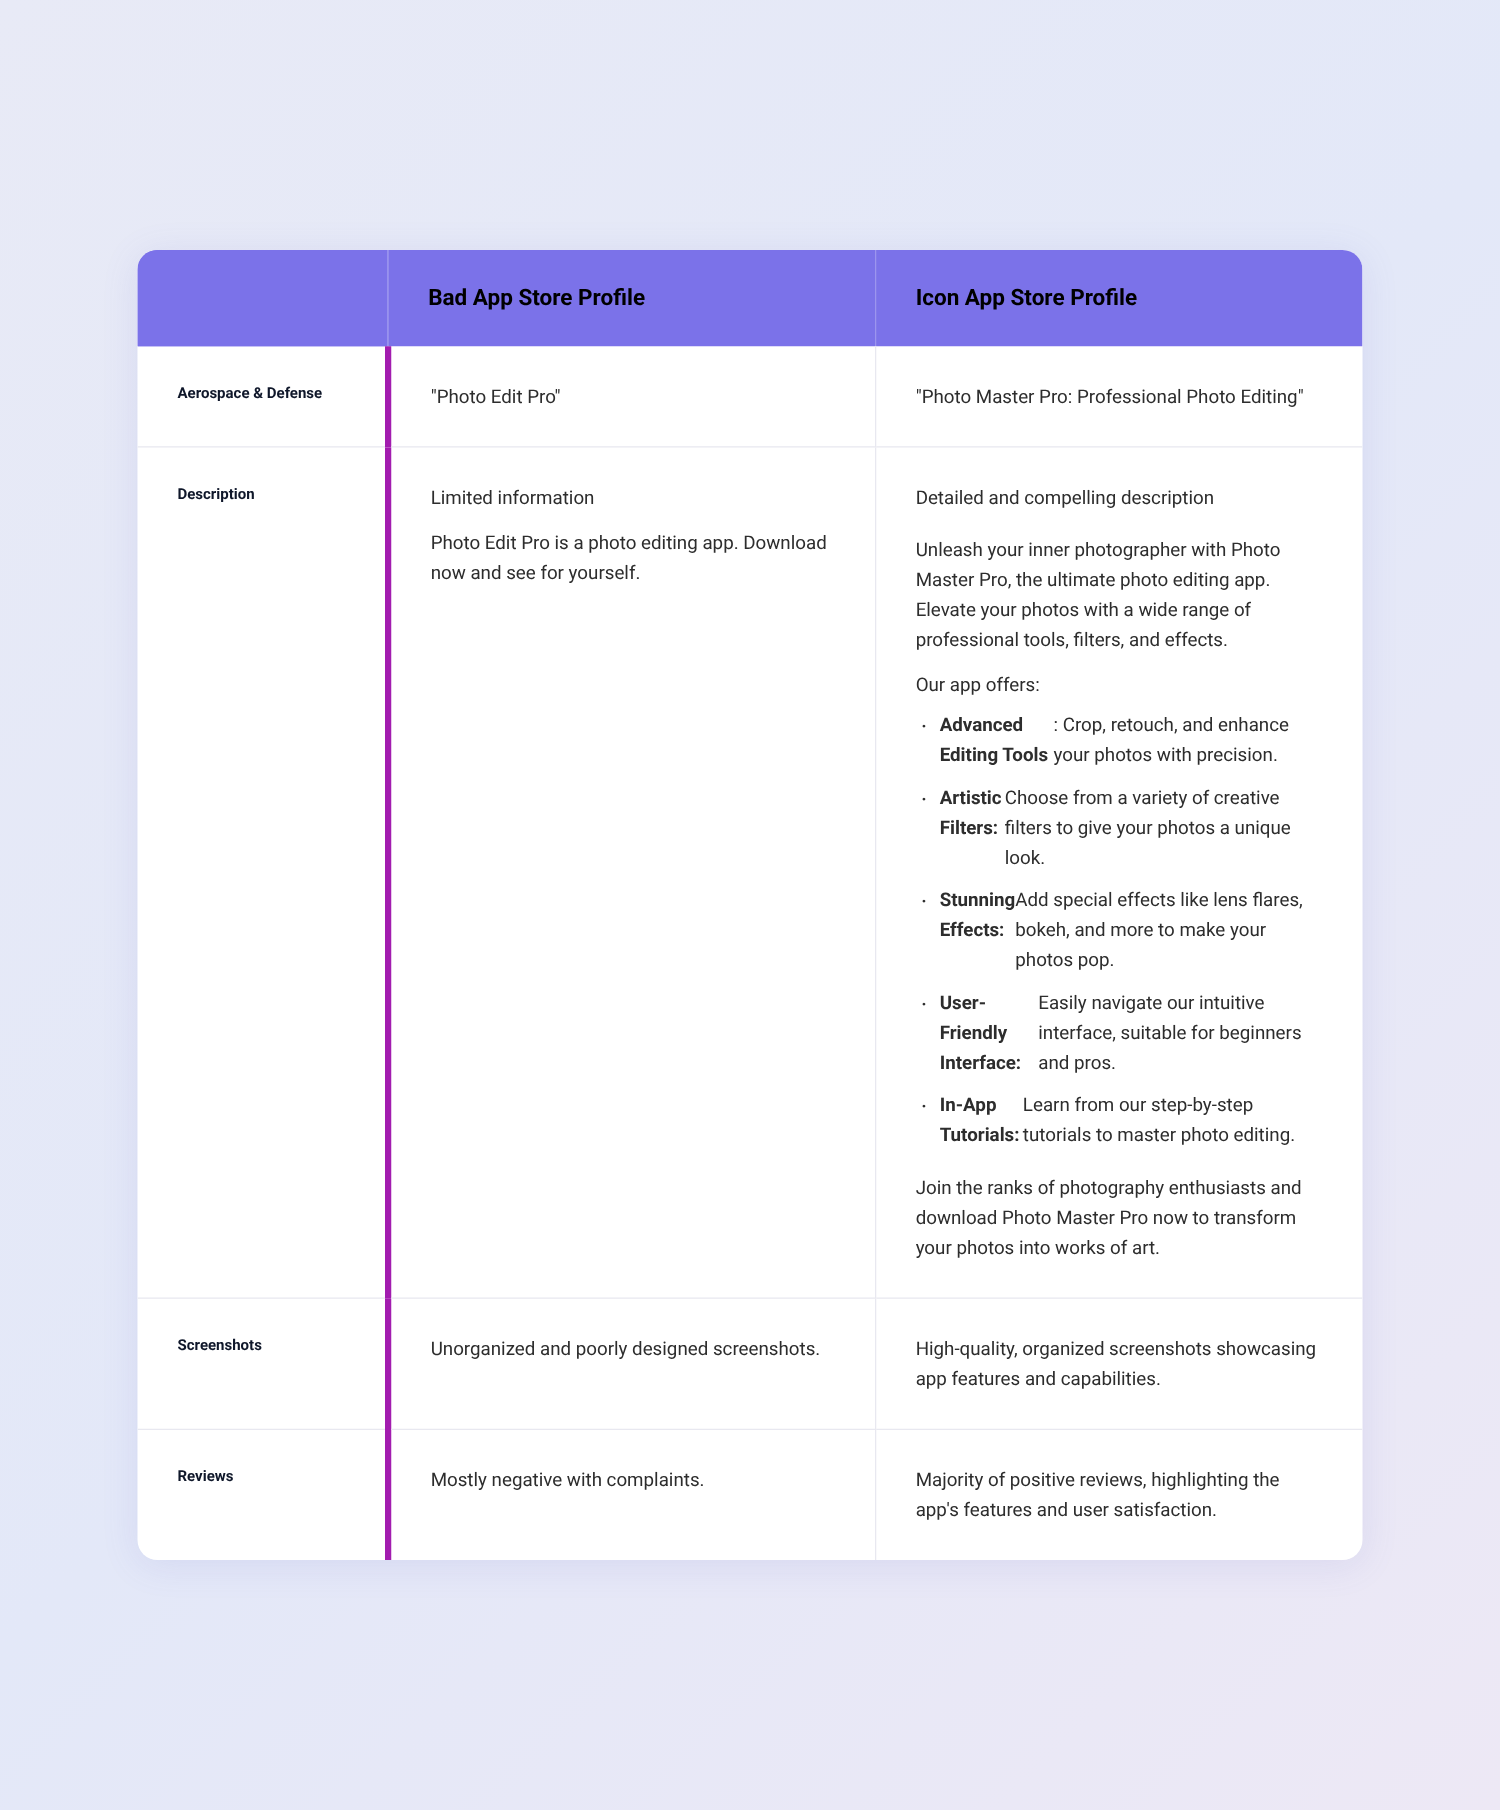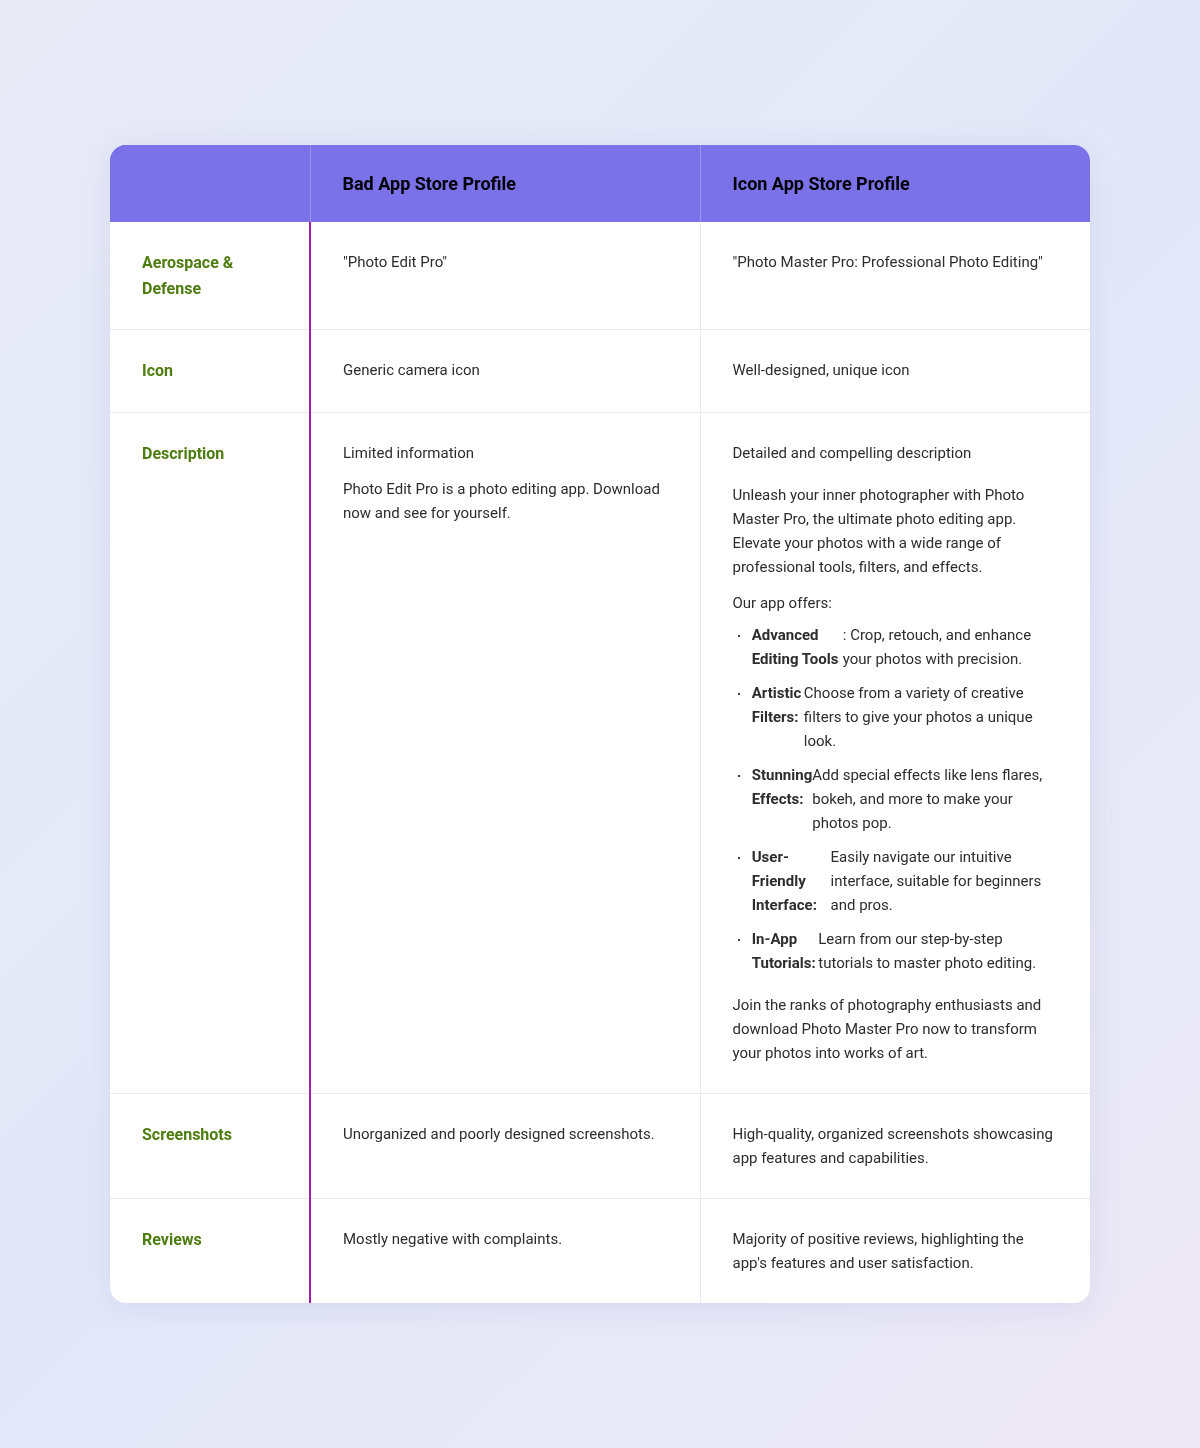--- a/index.html
+++ b/index.html
@@ -64,25 +64,25 @@
 
     tbody td {
       padding: 28px 32px;
       vertical-align: top;
       font-size: 15px;
       line-height: 1.6;
       color: #2d2d2d;
     }
 
     tbody td:first-child {
-      color: #4d7c0f;
+      color: #0f172a;
       font-weight: 700;
-      font-size: 16px;
+      font-size: 12px;
       width: 200px;
-      border-right: 2px solid #a21caf;
+      border-right: 5px solid #a21caf;
     }
 
     tbody td:nth-child(2) {
       border-right: 1px solid #e8e8f0;
       width: 390px;
     }
 
     tbody td:nth-child(3) {
       width: 390px;
     }
@@ -150,25 +150,20 @@
         <th>Icon App Store Profile</th>
       </tr>
     </thead>
     <tbody id="table-body">
     <tr>
           <td>Aerospace &amp; Defense</td>
           <td>"Photo Edit Pro"</td>
           <td>"Photo Master Pro: Professional Photo Editing"</td>
         </tr>
         <tr>
-          <td>Icon</td>
-          <td>Generic camera icon</td>
-          <td>Well-designed, unique icon</td>
-        </tr>
-        <tr>
           <td>Description</td>
           <td>
             <span class="bad-desc-title">Limited information</span>
             <span class="bad-desc-body">Photo Edit Pro is a photo editing app. Download now and see for yourself.</span>
           </td>
           <td><span class="description-subtitle">Detailed and compelling description</span><span class="description-intro">Unleash your inner photographer with Photo Master Pro, the ultimate photo editing app. Elevate your photos with a wide range of professional tools, filters, and effects.</span><span>Our app offers:</span><ul class="bullet-list">
               <li><span class="bold">Advanced Editing Tools</span>: Crop, retouch, and enhance your photos with precision.</li>
               <li><span class="bold">Artistic Filters:</span> Choose from a variety of creative filters to give your photos a unique look.</li>
               <li><span class="bold">Stunning Effects:</span> Add special effects like lens flares, bokeh, and more to make your photos pop.</li>
               <li><span class="bold">User-Friendly Interface:</span> Easily navigate our intuitive interface, suitable for beginners and pros.</li>

